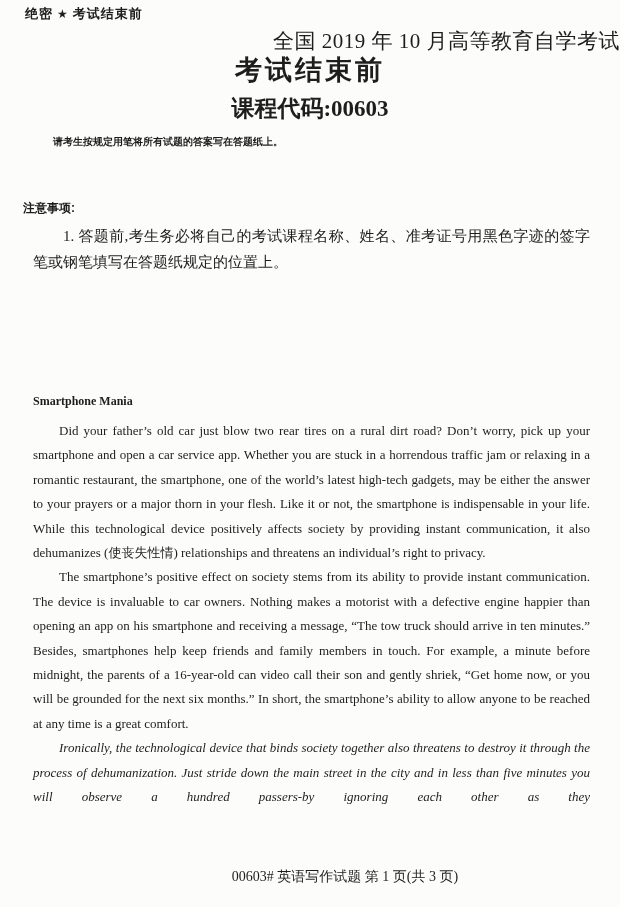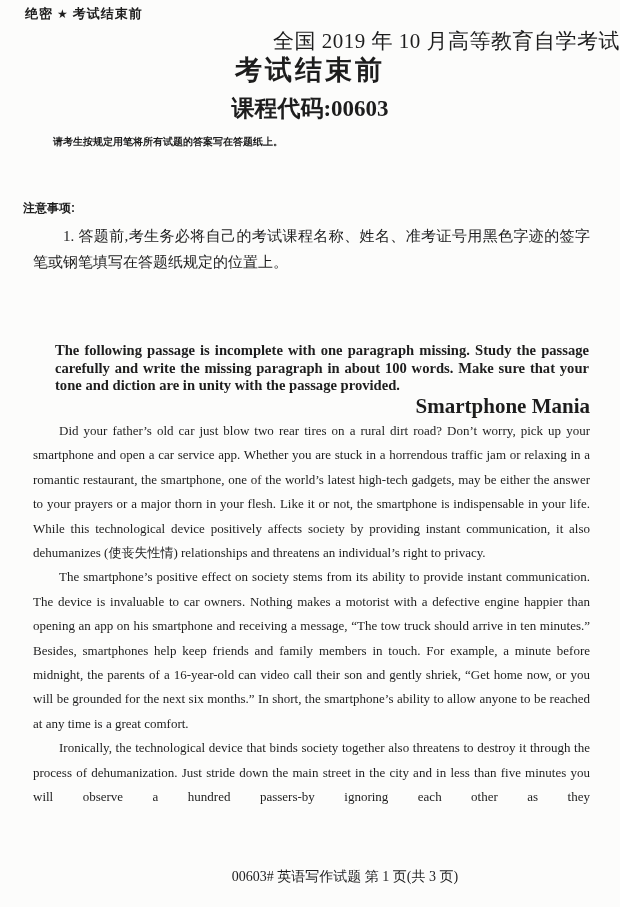--- a/index.html
+++ b/index.html
@@ -82,33 +82,33 @@
     position: absolute;
     top: 342px; left: 55px; width: 534px;
     font-weight: bold;
     font-size: 14.6px;
     line-height: 17.6px;
     text-align: justify;
   }
   .passage-title {
     position: absolute;
     top: 394px; left: 33px; width: 557px;
-    text-align: right;
+    text-align: left;
     font-weight: bold;
-    font-size: 21px;
+    font-size: 12px;
   }
   .passage {
     position: absolute;
     top: 419px; left: 33px; width: 557px;
     font-size: 13px;
     line-height: 24.4px;
     text-align: justify;
   }
   .passage p { text-indent: 2em; }
-  .passage p.cut-off { text-align-last: justify; }
+  .passage p.cut-off { text-align-last: justify; font-style: italic; }
   .footer {
     position: absolute;
     top: 868px; left: 8px; width: 100%;
     text-align: center;
     font-size: 14px;
     margin-left: 27px;
   }
 </style>
 </head>
 <body>
@@ -127,21 +127,20 @@
 
   <div class="pen-notice">请考生按规定用笔将所有试题的答案写在答题纸上。</div>
 
   <div class="notes-heading">注意事项:</div>
 
   <div class="notes-body">
     <p>1. 答题前,考生务必将自己的考试课程名称、姓名、准考证号用黑色字迹的签字笔或钢笔填写在答题纸规定的位置上。</p>
   </div>
 
 
-  <div class="section-instructions">The following passage is incomplete with one paragraph missing. Study the passage carefully and write the missing paragraph in about 100 words. Make sure that your tone and diction are in unity with the passage provided.</div>
 
   <div class="passage-title">Smartphone Mania</div>
 
   <div class="passage">
     <p>Did your father’s old car just blow two rear tires on a rural dirt road? Don’t worry, pick up your smartphone and open a car service app. Whether you are stuck in a horrendous traffic jam or relaxing in a romantic restaurant, the smartphone, one of the world’s latest high-tech gadgets, may be either the answer to your prayers or a major thorn in your flesh. Like it or not, the smartphone is indispensable in your life. While this technological device positively affects society by providing instant communication, it also dehumanizes (使丧失性情) relationships and threatens an individual’s right to privacy.</p>
     <p>The smartphone’s positive effect on society stems from its ability to provide instant communication. The device is invaluable to car owners. Nothing makes a motorist with a defective engine happier than opening an app on his smartphone and receiving a message, “The tow truck should arrive in ten minutes.” Besides, smartphones help keep friends and family members in touch. For example, a minute before midnight, the parents of a 16-year-old can video call their son and gently shriek, “Get home now, or you will be grounded for the next six months.” In short, the smartphone’s ability to allow anyone to be reached at any time is a great comfort.</p>
     <p class="cut-off">Ironically, the technological device that binds society together also threatens to destroy it through the process of dehumanization. Just stride down the main street in the city and in less than five minutes you will observe a hundred passers-by ignoring each other as they</p>
   </div>
 
   <div class="footer">00603# 英语写作试题 第 1 页(共 3 页)</div>

